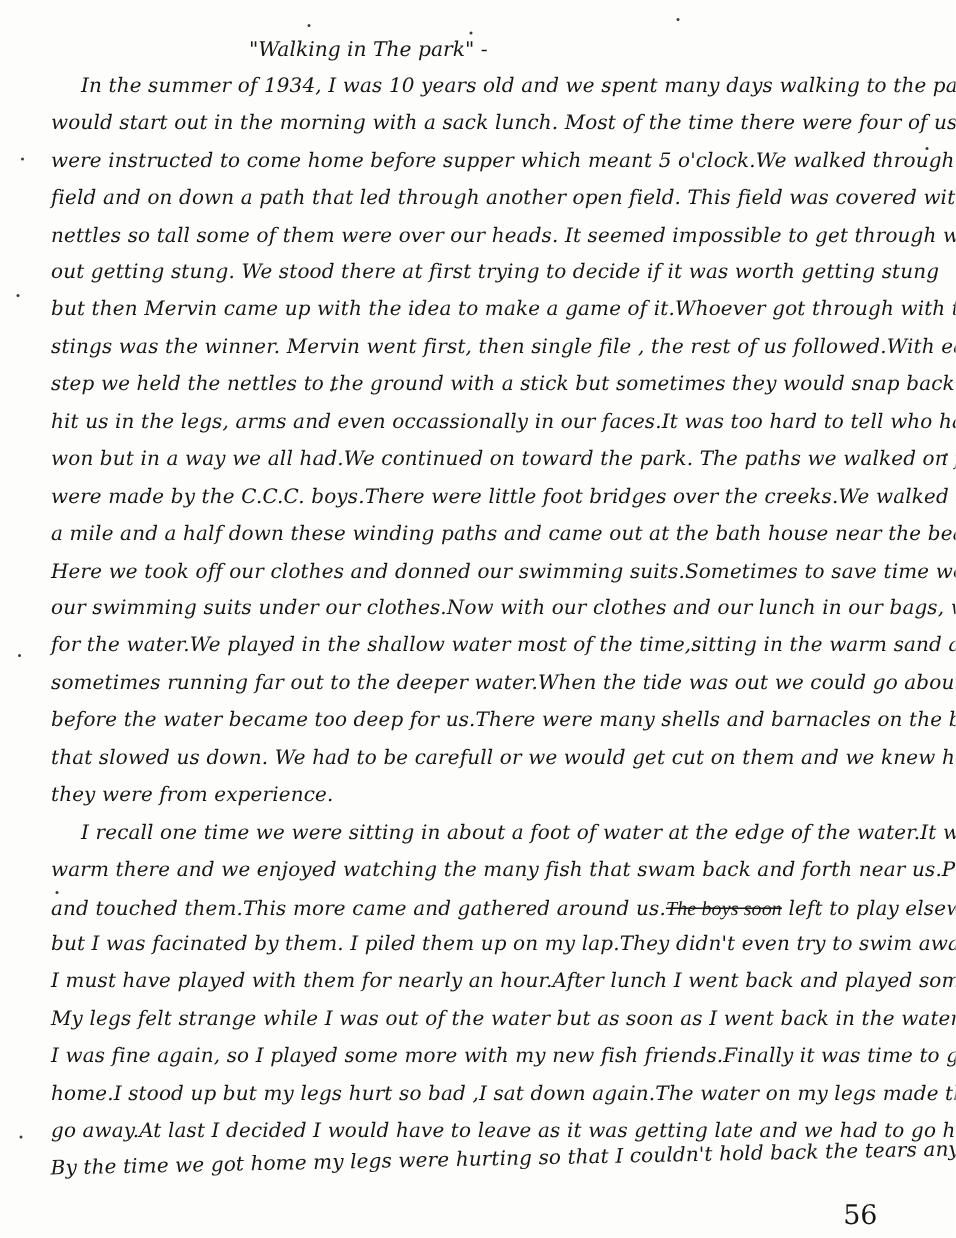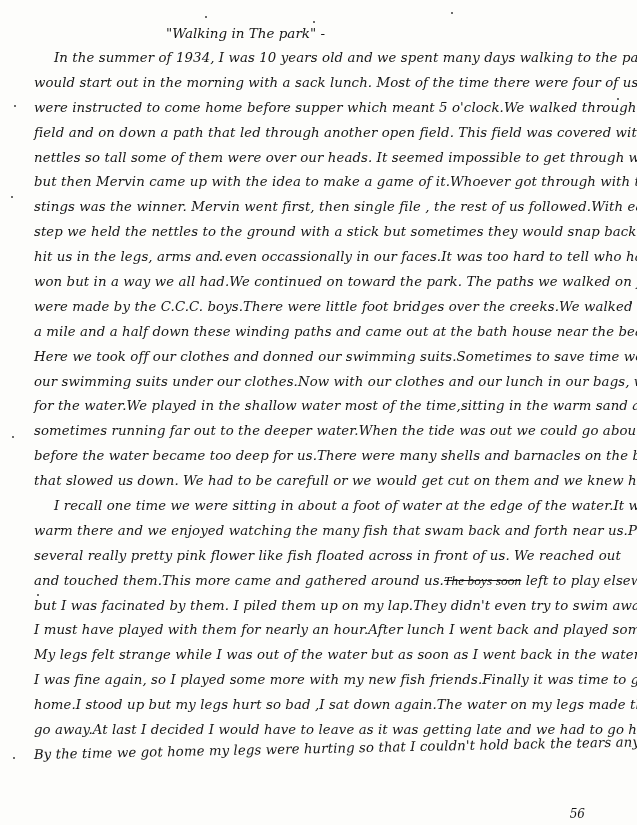--- a/index.html
+++ b/index.html
@@ -41,22 +41,21 @@
   .p2-before .line:first-child { text-indent: 20px; }
   .struck { text-decoration: line-through; font-family: Liberation Serif, serif; }
   .p2-after .line:last-child {
     transform: rotate(-1.2deg);
     transform-origin: 0 80%;
   }
   .page-number {
     position: absolute;
     right: 52px;
     bottom: 4px;
-    font-size: 12px;
-    font-style: italic;
+    font-size: 18px;
     color: #161616;
   }
   .speckle {
     position: absolute;
     background: #3a3a3a;
     border-radius: 50%;
     width: 2px;
     height: 2px;
   }
 </style>
@@ -81,41 +80,42 @@
 
     <div class="title">"Walking in The park" -</div>
 
     <div class="para">
       <div class="p1-lines">
           <div class="line">In the summer of 1934, I was 10 years old and we spent many days walking to the park.We</div>
           <div class="line">would start out in the morning with a sack lunch. Most of the time there were four of us.We</div>
           <div class="line">were instructed to come home before supper which meant 5 o'clock.We walked through the hay</div>
           <div class="line">field and on down a path that led through another open field. This field was covered with</div>
           <div class="line">nettles so tall some of them were over our heads. It seemed impossible to get through with-</div>
+          <div class="line">out getting stung. We stood there at first trying to decide if it was worth getting stung</div>
           <div class="line">but then Mervin came up with the idea to make a game of it.Whoever got through with the least</div>
           <div class="line">stings was the winner. Mervin went first, then single file , the rest of us followed.With each</div>
           <div class="line">step we held the nettles to the ground with a stick but sometimes they would snap back and</div>
           <div class="line">hit us in the legs, arms and even occassionally in our faces.It was too hard to tell who had</div>
           <div class="line">won but in a way we all had.We continued on toward the park. The paths we walked on from there</div>
           <div class="line">were made by the C.C.C. boys.There were little foot bridges over the creeks.We walked about</div>
           <div class="line">a mile and a half down these winding paths and came out at the bath house near the beach.</div>
           <div class="line">Here we took off our clothes and donned our swimming suits.Sometimes to save time we wore</div>
           <div class="line">our swimming suits under our clothes.Now with our clothes and our lunch in our bags, we headed</div>
           <div class="line">for the water.We played in the shallow water most of the time,sitting in the warm sand and</div>
           <div class="line">sometimes running far out to the deeper water.When the tide was out we could go about ½ mile</div>
           <div class="line">before the water became too deep for us.There were many shells and barnacles on the beach</div>
           <div class="line">that slowed us down. We had to be carefull or we would get cut on them and we knew how sharp</div>
+          <div class="line">they were from experience.</div>
         </div>
     </div>
 
     <div class="para">
       <div class="p2-before">
           <div class="line">I recall one time we were sitting in about a foot of water at the edge of the water.It was</div>
           <div class="line">warm there and we enjoyed watching the many fish that swam back and forth near us.Pretty soon</div>
-          <div class="line">several really pretty pink flower like fish floated across in front of us. We reached out</div>
         </div>
 
       <div class="line">
         <span>and touched them.This more came and gathered around us.</span><span class="struck">The boys soon</span><span> left to play elsewhere</span>
       </div>
 
       <div class="p2-after">
           <div class="line">but I was facinated by them. I piled them up on my lap.They didn't even try to swim away.</div>
           <div class="line">I must have played with them for nearly an hour.After lunch I went back and played some more.</div>
           <div class="line">My legs felt strange while I was out of the water but as soon as I went back in the water</div>

